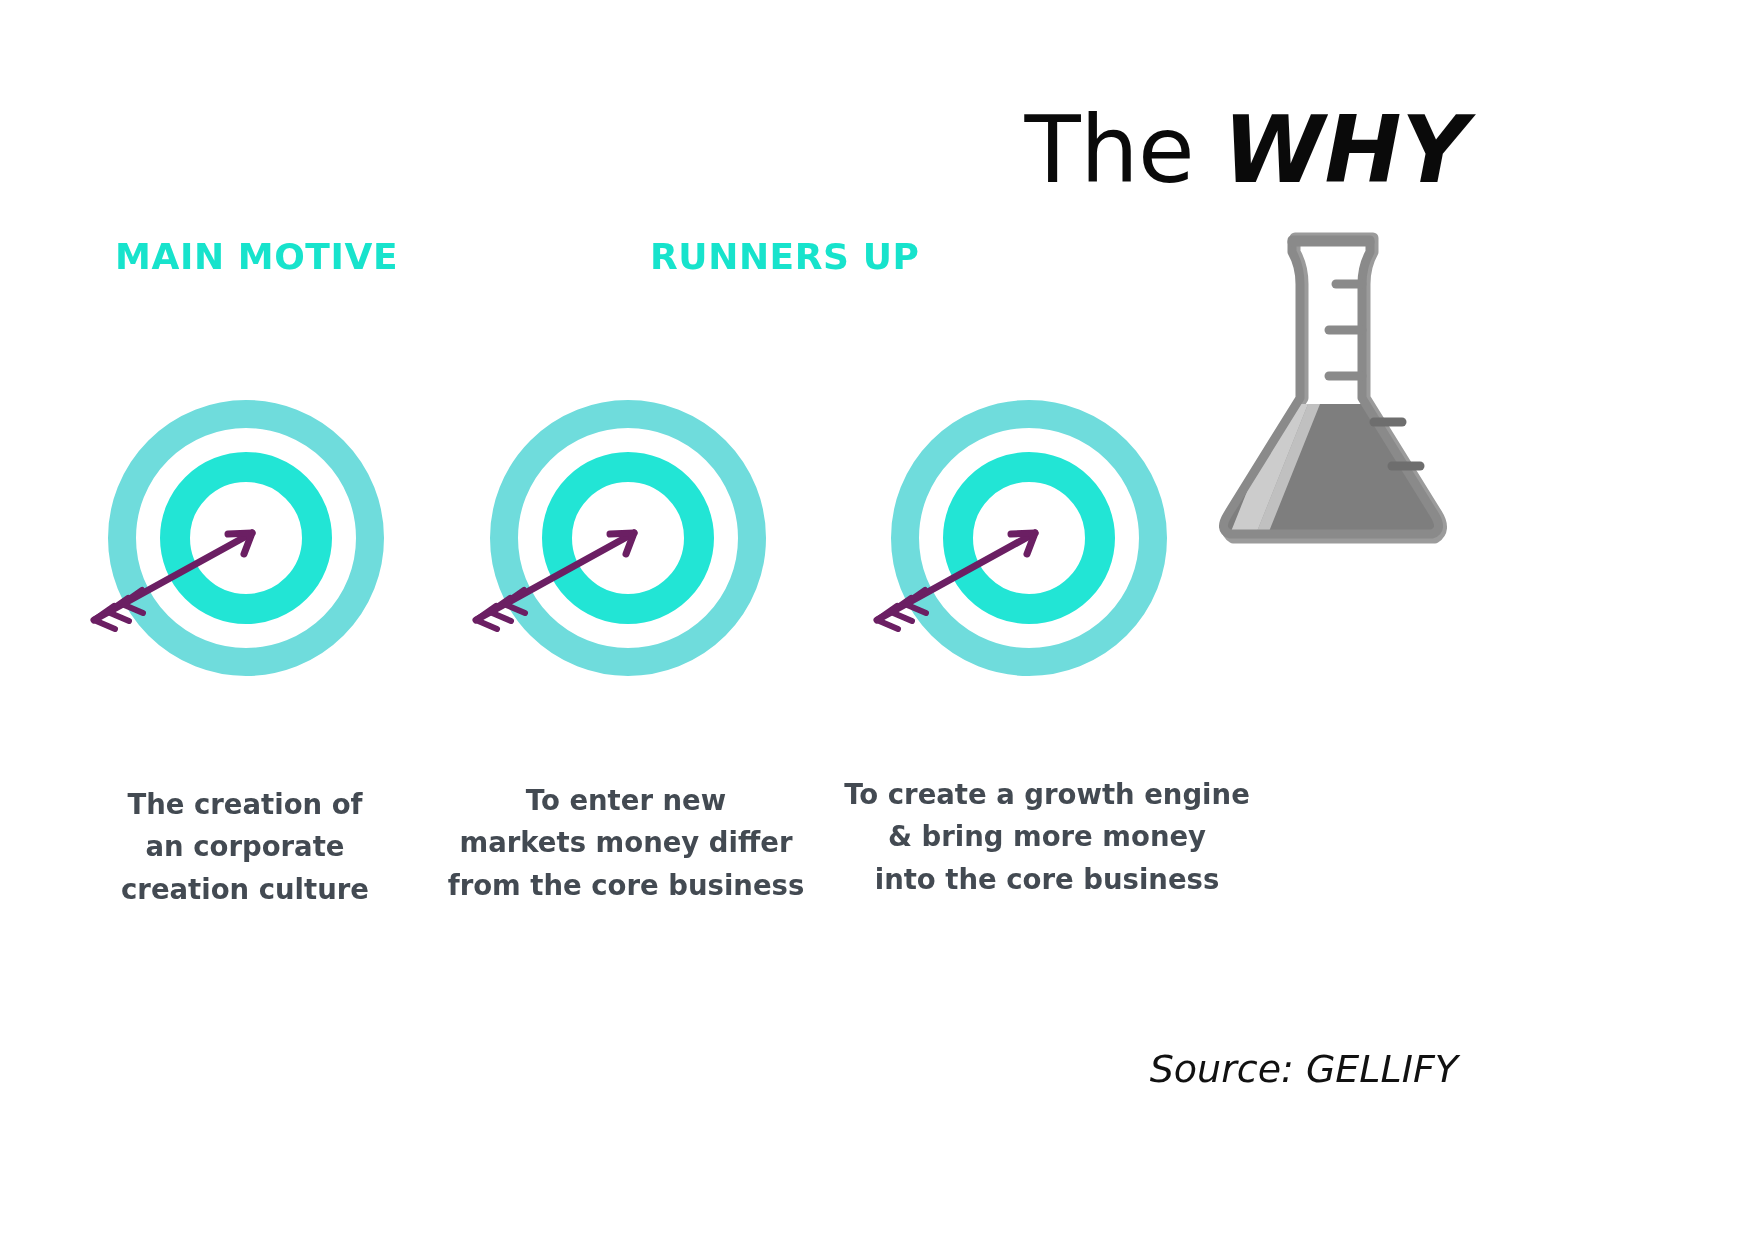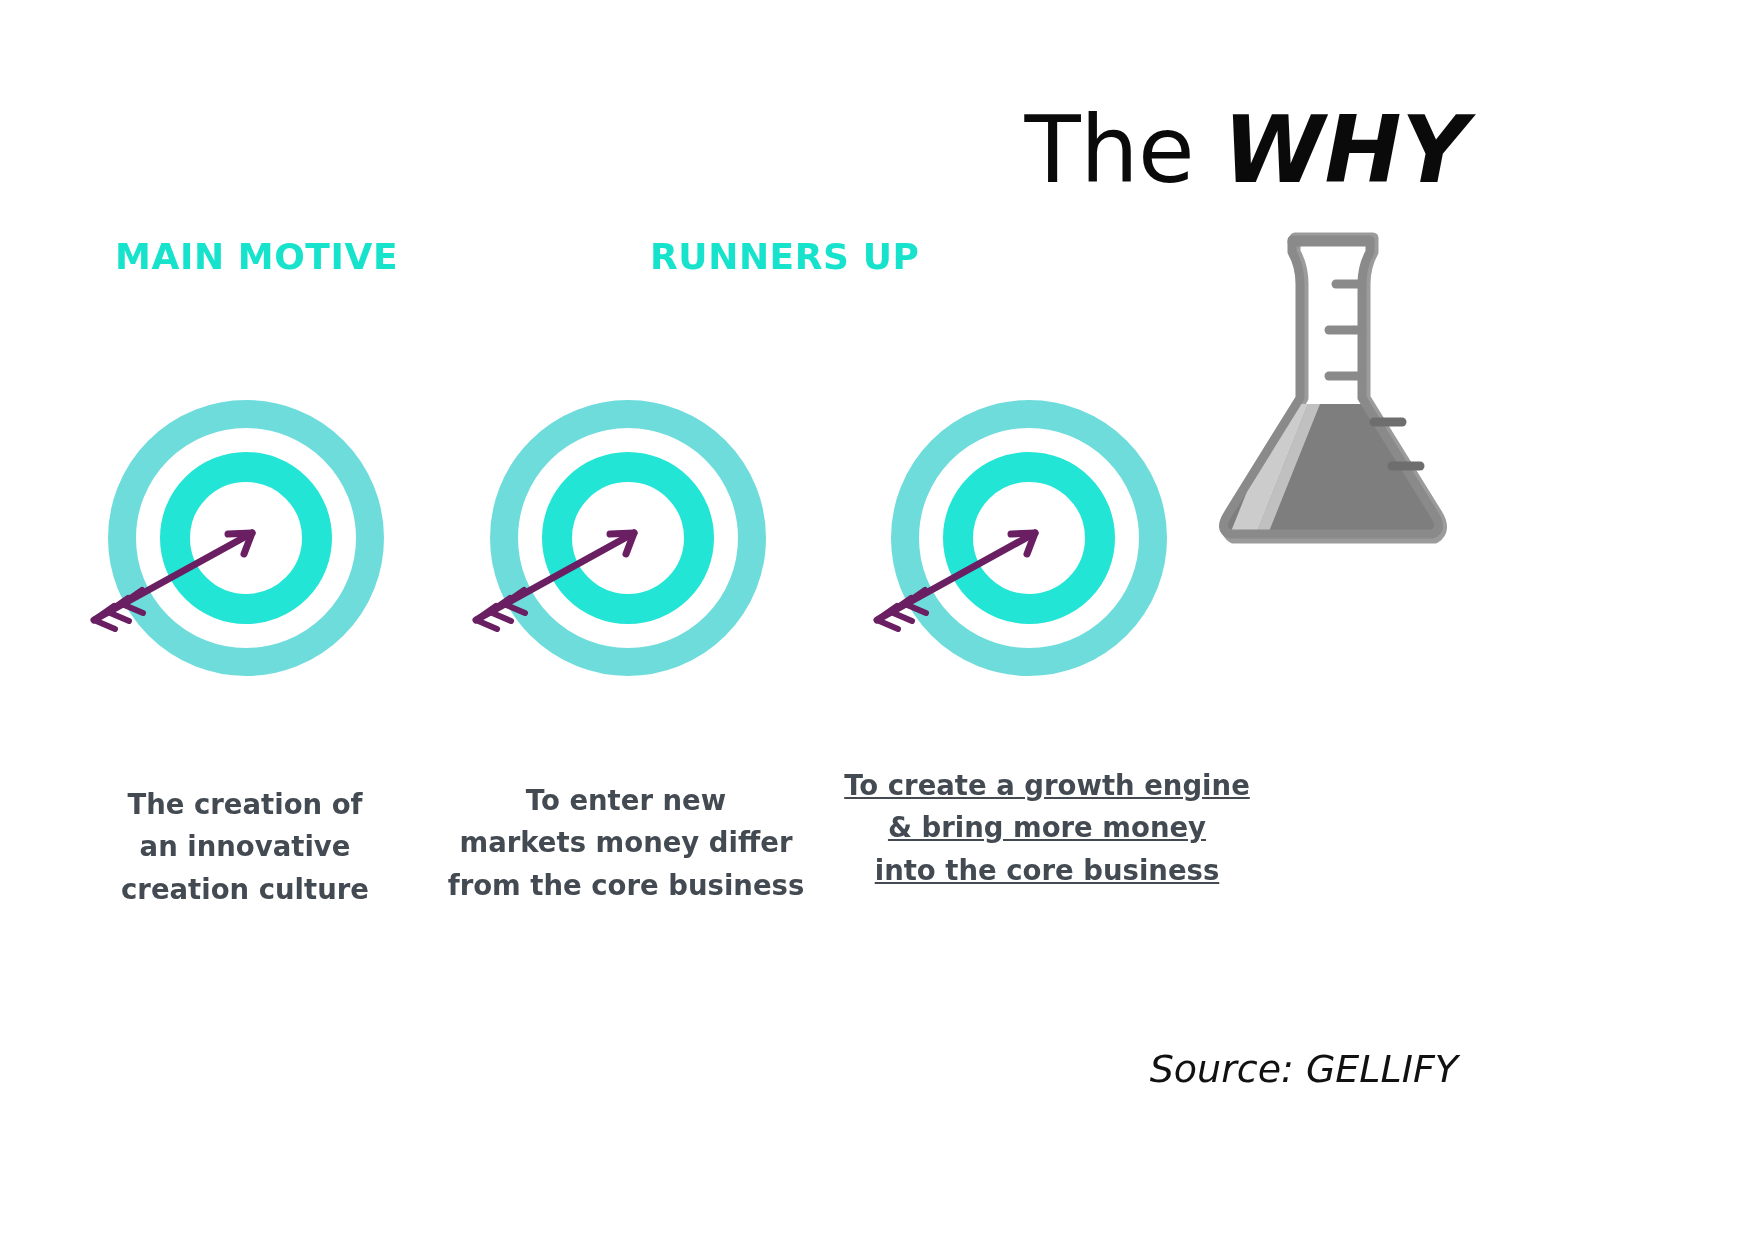--- a/index.html
+++ b/index.html
@@ -90,21 +90,21 @@
     font-weight: 700;
     line-height: 1.54;
     color: #434A52;
     white-space: nowrap;
     margin-top: 43px;
   }
   .caption .cap-line { display: block; }
 
   .target-col.c1 .caption { top: 340px; }
   .target-col.c2 .caption { top: 336px; width: 360px; margin-left: -16px; }
-  .target-col.c3 .caption { top: 321px; width: 420px; margin-left: -26px; text-decoration: underline; }
+  .target-col.c3 .caption { top: 330px; width: 420px; margin-left: -26px; }
 
   
   .flask {
     position: absolute;
     left: 1196px;
     top: 222px;
     width: 270px;
     height: 330px;
   }
   .flask svg { display: block; overflow: visible; }
@@ -142,21 +142,21 @@
         </g>
         <g>
           <line x1="14" y1="220" x2="172" y2="133" stroke="#6B1F63" stroke-width="7" stroke-linecap="round"></line>
           <path d="M172 133 L148 134 M172 133 L164 154" fill="none" stroke="#6B1F63" stroke-width="7" stroke-linecap="round" stroke-linejoin="round"></path>
           <path d="M14 220 L34 206 M14 220 L35 229 M28 212 L48 198 M28 212 L49 221 M42 204 L62 190 M42 204 L63 213" fill="none" stroke="#6B1F63" stroke-width="6" stroke-linecap="round"></path>
         </g>
       </svg>
     </div>
     <div class="caption">
       <span class="cap-line">The creation of</span>
-      <span class="cap-line">an innovative</span>
+      <span class="cap-line">an corporate</span>
       <span class="cap-line">creation culture</span>
     </div>
   </div>
 
   <div class="target-col c2">
     <div class="target-wrap">
       <svg class="target-svg" viewBox="0 0 330 300" xmlns="http://www.w3.org/2000/svg">
         <g>
           <circle cx="166" cy="138" r="124" fill="none" stroke="#6FDCDC" stroke-width="28"></circle>
           <circle cx="166" cy="138" r="71" fill="none" stroke="#22E5D5" stroke-width="30"></circle>

